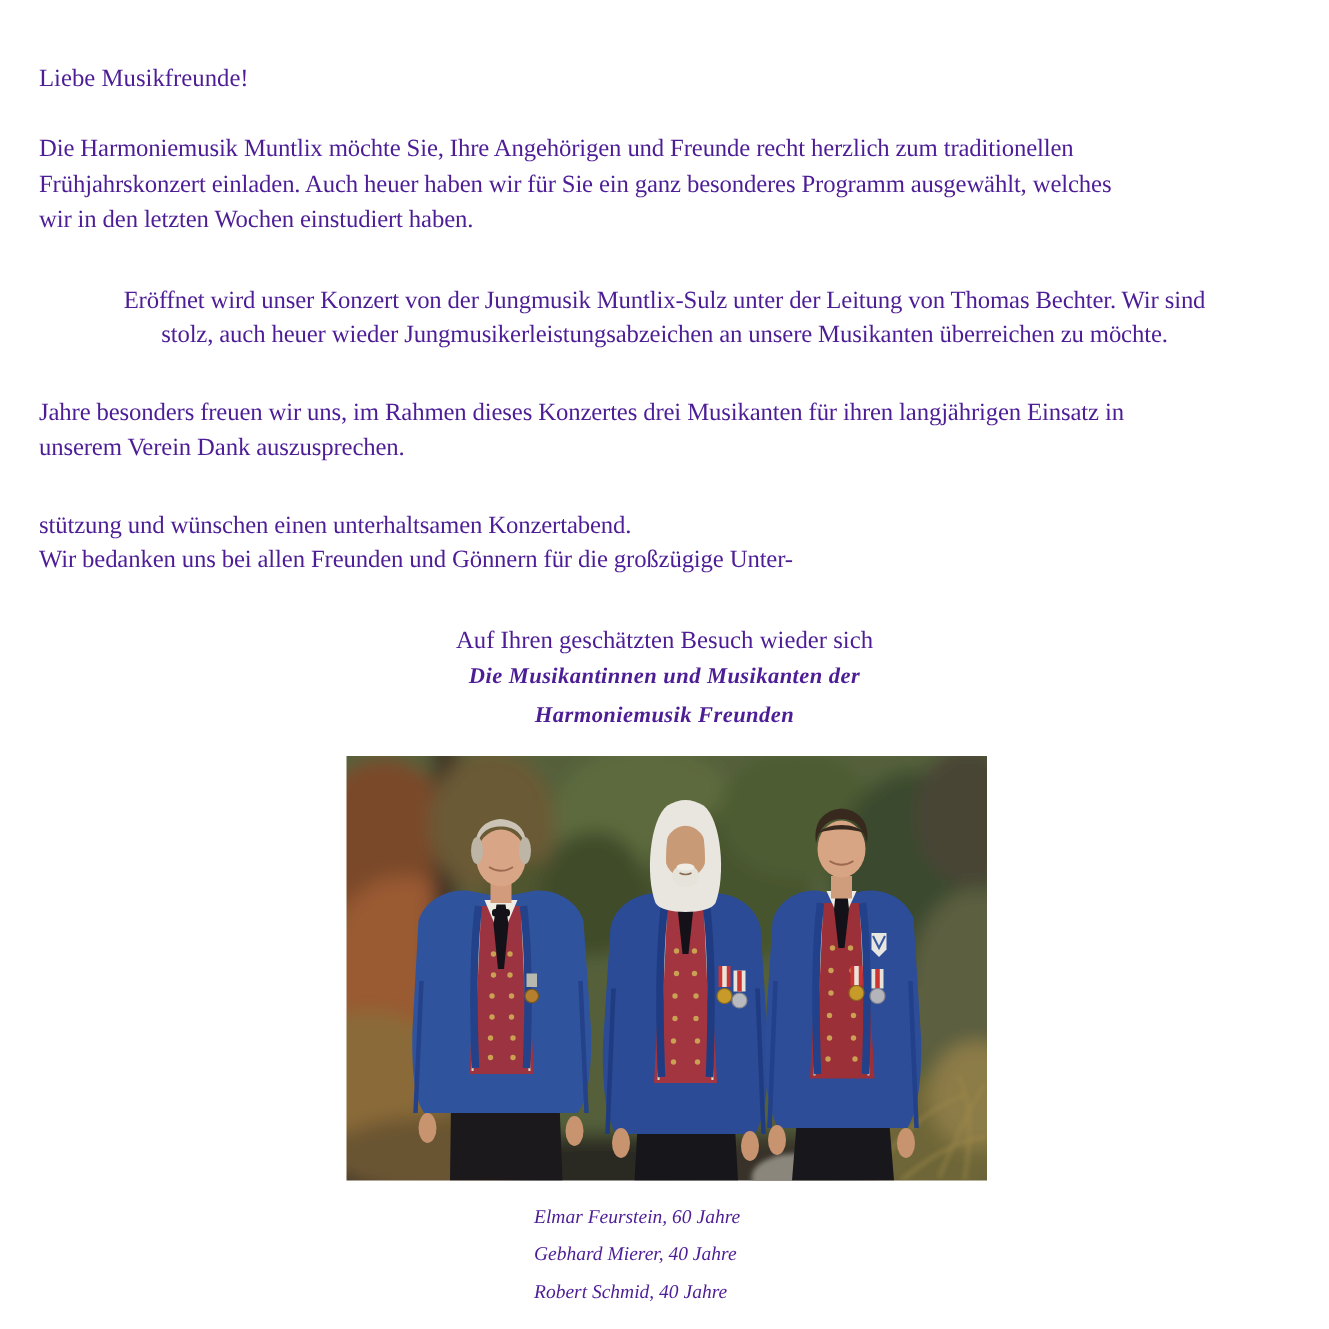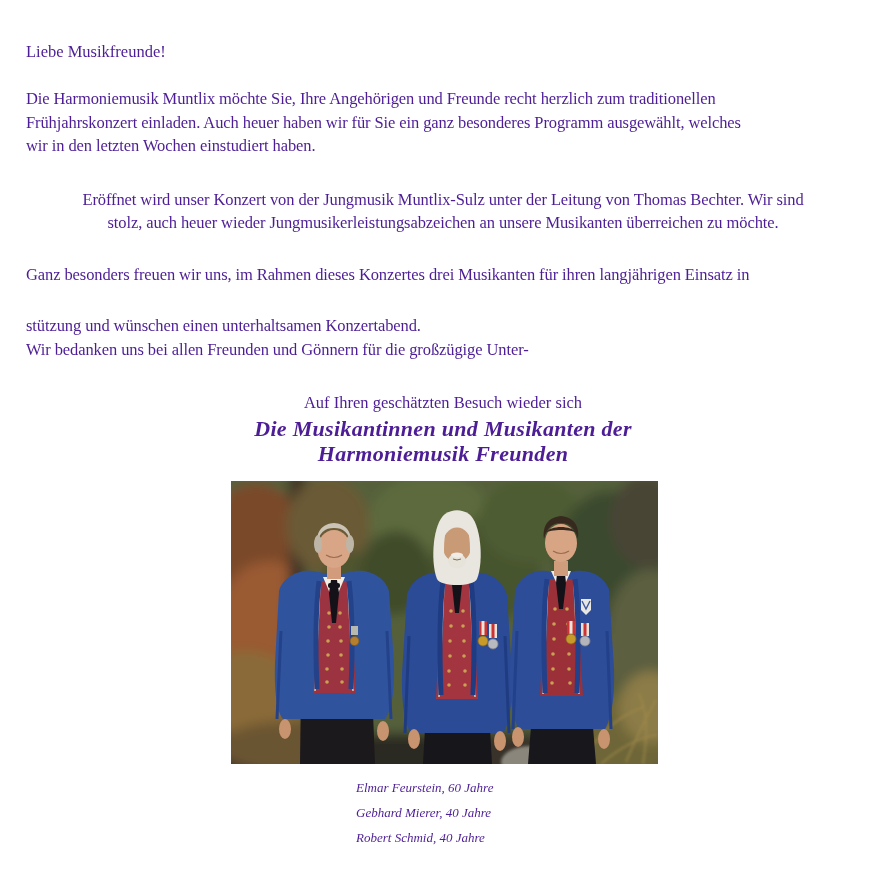--- a/index.html
+++ b/index.html
@@ -14,21 +14,21 @@
     overflow:hidden;
   }
   .salutation{font-size:16.5px;line-height:23.5px;}
   .para{margin:0;font-size:16.5px;line-height:23.5px;}
   .para .line{display:block;white-space:nowrap;letter-spacing:-0.1px;}
   .mt-p1{margin-top:24px;}
   .mt-p2{margin-top:30px;text-align:center;}
   .mt-p3{margin-top:28px;}
   .mt-p4{margin-top:28px;}
   .closing{margin-top:29px;text-align:center;font-size:16.5px;line-height:25.5px;}
-  .closing .sig{font-weight:bold;font-style:italic;font-size:22px;letter-spacing:0.3px;}
+  .closing .sig{font-weight:bold;font-style:italic;font-size:15px;letter-spacing:0.3px;}
   .photo{display:block;margin:14px 0 0 205px;width:427px;height:283px;border:0;}
   .captions{margin:11px 0 0 330px;font-style:italic;font-size:13px;line-height:25px;}
   .captions .caption{display:block;white-space:nowrap;}
   figure{margin:0;padding:0;}
 </style>
 </head>
 <body>
 
 <div class="page">
 
@@ -39,21 +39,22 @@
     <span class="line">Frühjahrskonzert einladen. Auch heuer haben wir für Sie ein ganz besonderes Programm ausgewählt, welches</span>
     <span class="line">wir in den letzten Wochen einstudiert haben.</span>
   </p>
 
   <p class="para mt-p2">
     <span class="line">Eröffnet wird unser Konzert von der Jungmusik Muntlix-Sulz unter der Leitung von Thomas Bechter. Wir sind</span>
     <span class="line">stolz, auch heuer wieder Jungmusikerleistungsabzeichen an unsere Musikanten überreichen zu möchte.</span>
   </p>
 
   <p class="para mt-p3">
-    <span class="line">Ganz besonders freuen wir uns, im Rahmen dieses Konzertes drei Musikanten für ihren langjährigen Einsatz in</span>
+    <span class="line">Jahre besonders freuen wir uns, im Rahmen dieses Konzertes drei Musikanten für ihren langjährigen Einsatz in</span>
+    <span class="line">unserem Verein Dank auszusprechen.</span>
   </p>
 
   <p class="para mt-p4">
     <span class="line">stützung und wünschen einen unterhaltsamen Konzertabend.</span>
     <span class="line">Wir bedanken uns bei allen Freunden und Gönnern für die großzügige Unter-</span>
   </p>
 
   <div class="closing">
     <div>Auf Ihren geschätzten Besuch wieder sich</div>
     <div class="sig">Die Musikantinnen und Musikanten der</div>

